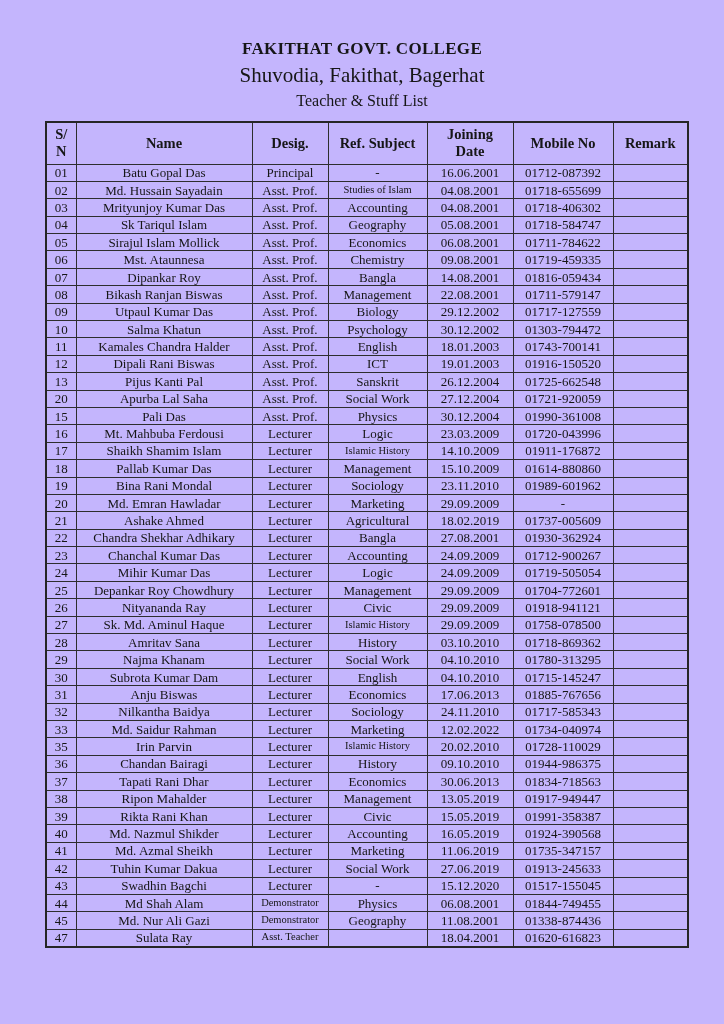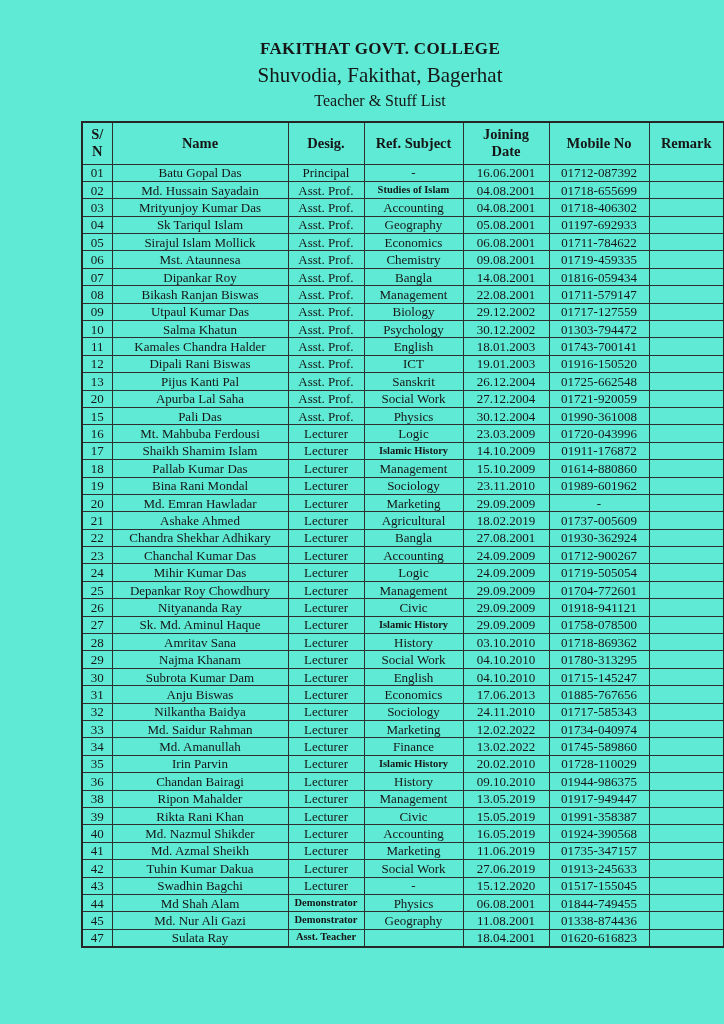--- a/index.html
+++ b/index.html
@@ -5,23 +5,22 @@
   * { margin: 0; padding: 0; box-sizing: border-box; }
   html, body { background: #ffffff; }
   body {
     width: 724px; height: 1024px;
     font-family: "Liberation Serif", serif;
     color: #161616;
     overflow: hidden;
   }
   .page {
     width: 724px; height: 1024px;
-    background: #5eead4;
+    background: #c4b5fd;
     padding-top: 36px;
-    padding-left: 36px;
   }
   .title-block { text-align: center; line-height: 26px; }
   .college-name { font-size: 17px; font-weight: bold; letter-spacing: 0.3px; }
   .address-line { font-size: 21px; }
   .list-title { font-size: 16px; }
 
   table.staff-table {
     border-collapse: collapse;
     table-layout: fixed;
     width: 642px;
@@ -42,21 +41,21 @@
     line-height: 1.2;
     white-space: pre-line;
   }
   .staff-table td {
     font-size: 13px;
     height: 17.4px;
     line-height: 1;
     padding: 0 1px;
     white-space: nowrap;
   }
-  .staff-table td.small-text { font-size: 10.5px; font-weight: bold; }
+  .staff-table td.small-text { font-size: 10.5px; }
 </style>
 </head>
 <body>
 
 <div class="page">
 
   <div class="title-block">
     <div class="college-name">FAKITHAT GOVT. COLLEGE</div>
     <div class="address-line">Shuvodia, Fakithat, Bagerhat</div>
     <div class="list-title">Teacher &amp; Stuff List</div>
@@ -112,21 +111,21 @@
           <td>04.08.2001</td>
           <td>01718-406302</td>
           <td></td>
         </tr>
         <tr>
           <td>04</td>
           <td>Sk Tariqul Islam</td>
           <td>Asst. Prof.</td>
           <td>Geography</td>
           <td>05.08.2001</td>
-          <td>01197-692933</td>
+          <td>01718-584747</td>
           <td></td>
         </tr>
         <tr>
           <td>05</td>
           <td>Sirajul Islam Mollick</td>
           <td>Asst. Prof.</td>
           <td>Economics</td>
           <td>06.08.2001</td>
           <td>01711-784622</td>
           <td></td>
@@ -377,44 +376,44 @@
         <tr>
           <td>33</td>
           <td>Md. Saidur Rahman</td>
           <td>Lecturer</td>
           <td>Marketing</td>
           <td>12.02.2022</td>
           <td>01734-040974</td>
           <td></td>
         </tr>
         <tr>
-          <td>34</td>
-          <td>Md. Amanullah</td>
-          <td>Lecturer</td>
-          <td>Finance</td>
-          <td>13.02.2022</td>
-          <td>01745-589860</td>
-          <td></td>
-        </tr>
-        <tr>
           <td>35</td>
           <td>Irin Parvin</td>
           <td>Lecturer</td>
           <td class="small-text">Islamic History</td>
           <td>20.02.2010</td>
           <td>01728-110029</td>
           <td></td>
         </tr>
         <tr>
           <td>36</td>
           <td>Chandan Bairagi</td>
           <td>Lecturer</td>
           <td>History</td>
           <td>09.10.2010</td>
           <td>01944-986375</td>
+          <td></td>
+        </tr>
+        <tr>
+          <td>37</td>
+          <td>Tapati Rani Dhar</td>
+          <td>Lecturer</td>
+          <td>Economics</td>
+          <td>30.06.2013</td>
+          <td>01834-718563</td>
           <td></td>
         </tr>
         <tr>
           <td>38</td>
           <td>Ripon Mahalder</td>
           <td>Lecturer</td>
           <td>Management</td>
           <td>13.05.2019</td>
           <td>01917-949447</td>
           <td></td>

